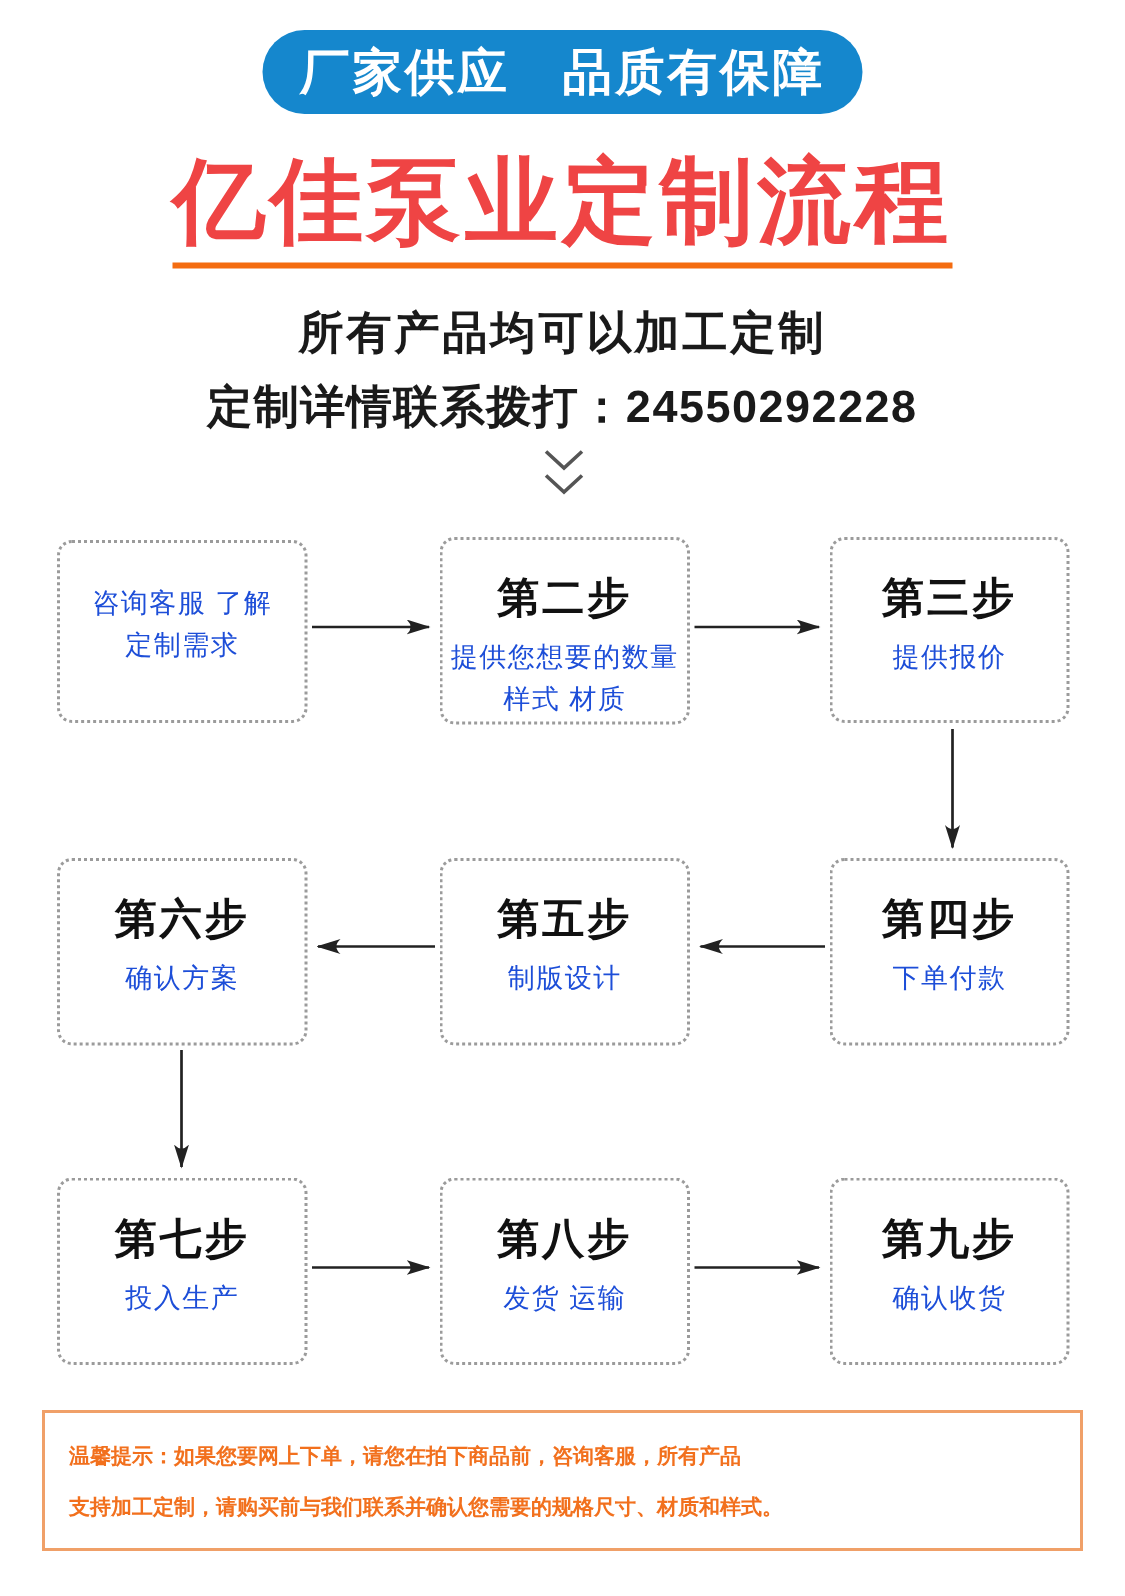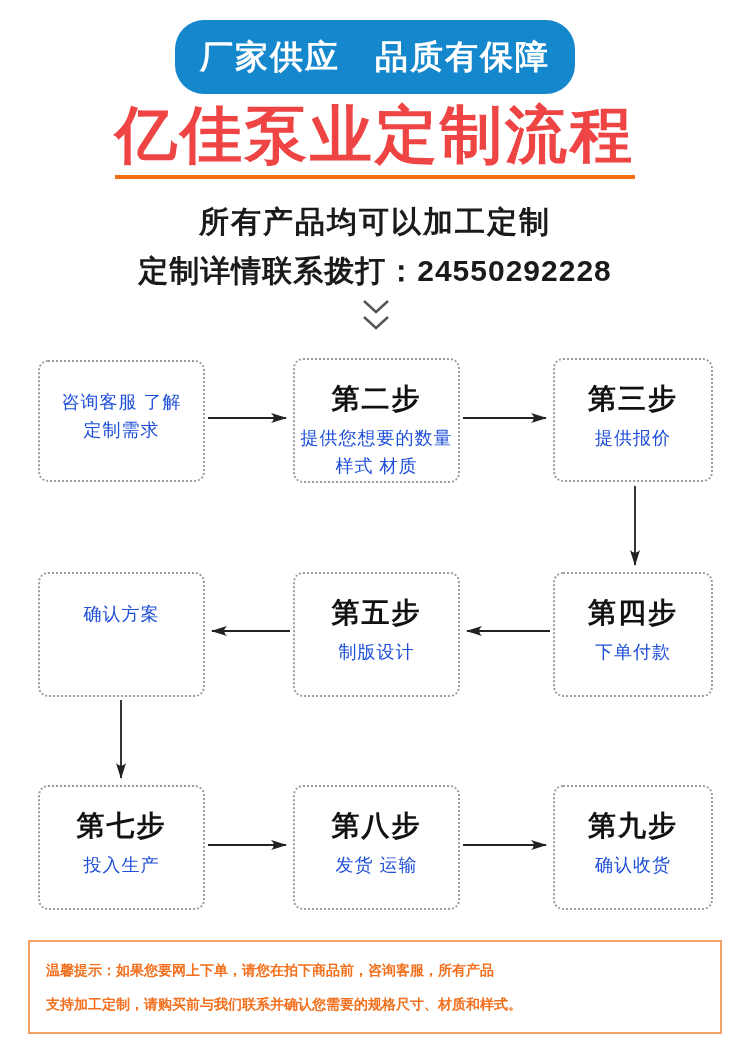--- a/index.html
+++ b/index.html
@@ -1,21 +1,21 @@
 <!DOCTYPE html>
 <html><head>
 <meta charset="utf-8">
 <style>
   html,body { margin:0; padding:0; background:#fff; }
   .page {
     position:relative; width:750px; height:1064px; background:#ffffff;
     font-family:"Liberation Sans","DejaVu Sans",sans-serif; overflow:hidden;
   }
   .banner {
-    position:absolute; left:175px; top:20px; width:400px; height:74px;
+    position:absolute; left:175px; top:20px; width:400px; height:56px;
     background:#1587cd; border-radius:29px; color:#ffffff;
     font-size:33px; font-weight:bold; letter-spacing:2px;
     display:flex; align-items:center; justify-content:center;
     white-space:pre;
   }
   .title-wrap { position:absolute; left:0; top:100px; width:750px; text-align:center; }
   .title-text {
     display:inline-block; font-size:62px; font-weight:900; color:#ef4444;
     letter-spacing:3px; line-height:1.12; padding-bottom:6px;
     border-bottom:4px solid #f46c10;
@@ -82,20 +82,21 @@
   </div>
   <div class="step" style="left:553px; top:572px; width:160px; height:125px;">
     <div class="step-title">第四步</div>
     <div class="step-desc">下单付款</div>
   </div>
   <div class="step" style="left:293px; top:572px; width:167px; height:125px;">
     <div class="step-title">第五步</div>
     <div class="step-desc">制版设计</div>
   </div>
   <div class="step" style="left:38px;  top:572px; width:167px; height:125px;">
+    <div class="step-title">第六步</div>
     <div class="step-desc">确认方案</div>
   </div>
   <div class="step" style="left:38px;  top:785px; width:167px; height:125px;">
     <div class="step-title">第七步</div>
     <div class="step-desc">投入生产</div>
   </div>
   <div class="step" style="left:293px; top:785px; width:167px; height:125px;">
     <div class="step-title">第八步</div>
     <div class="step-desc">发货 运输</div>
   </div>

